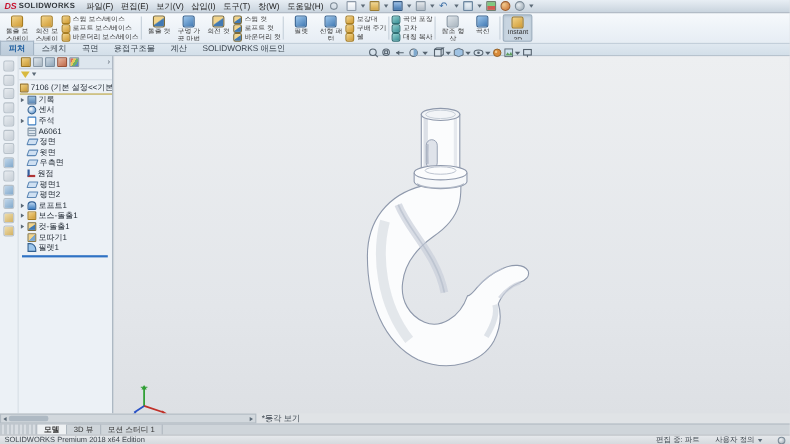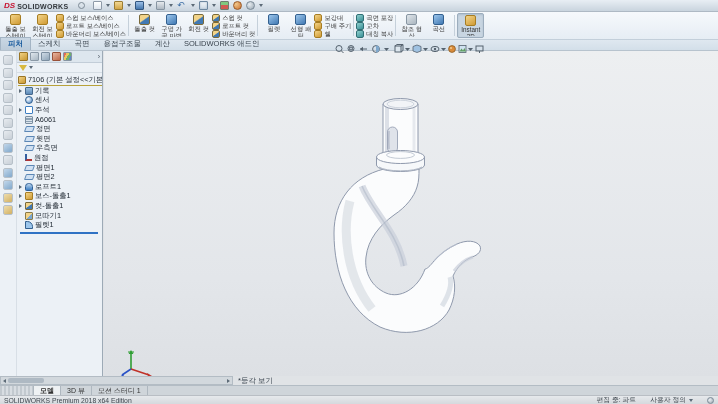--- a/index.html
+++ b/index.html
@@ -1,20 +1,20 @@
 <!DOCTYPE html>
 <html><head>
 <meta charset="utf-8">
 <style>
   *{margin:0;padding:0;box-sizing:border-box}
   html,body{width:718px;height:404px;overflow:hidden;font-family:"Liberation Sans",sans-serif;background:#dfe2e6;position:relative}
   .abs{position:absolute}
   
   #titlebar{left:0;top:0;width:718px;height:12px;background:linear-gradient(180deg,#e8eef4,#c9d4de);border-bottom:1px solid #aeb9c4;display:flex;align-items:center;font-size:7.5px;color:#222;z-index:30}
-  #logo{display:flex;align-items:flex-end;gap:2px;padding:0 4px}
+  #logo{display:flex;align-items:center;gap:2px;padding:0 4px}
   #logo .mark{color:#c8102e;font-weight:bold;font-style:italic;font-size:8px}
   #logo .sw{font-weight:bold;color:#33383d;font-size:7px;letter-spacing:.3px}
   #menus{display:flex;gap:7px;margin-left:6px}
   #menus span{cursor:default}
   .pin{width:7px;height:7px;border-radius:50%;border:1.5px solid #7d8a96;margin-left:6px}
   #qat{display:flex;align-items:center;gap:4px;margin-left:8px}
   .qi{width:9px;height:9px;border-radius:1px;position:relative}
   .q-new{background:linear-gradient(180deg,#fff,#dfe6ee);border:1px solid #8e9aa8}
   .q-open{background:linear-gradient(180deg,#f2d894,#d2a648);border:1px solid #9b7c32}
   .q-save{background:linear-gradient(180deg,#9cc0e8,#4577ad);border:1px solid #32567f}
@@ -117,20 +117,29 @@
   .sbdd{display:flex;align-items:center;gap:3px}
 </style>
 </head>
 <body>
 
 <div id="titlebar" class="abs">
   <div id="logo">
     <span class="mark">DS</span>
     <span class="sw">SOLIDWORKS</span>
   </div>
+  <div id="menus">
+    <span>파일(F)</span>
+    <span>편집(E)</span>
+    <span>보기(V)</span>
+    <span>삽입(I)</span>
+    <span>도구(T)</span>
+    <span>창(W)</span>
+    <span>도움말(H)</span>
+  </div>
   <span class="pin"></span>
   <div id="qat">
     <span class="qi q-new"></span>
       <span class="ca"></span>
     <span class="qi q-open"></span>
       <span class="ca"></span>
     <span class="qi q-save"></span>
       <span class="ca"></span>
     <span class="qi q-print"></span>
       <span class="ca"></span>

